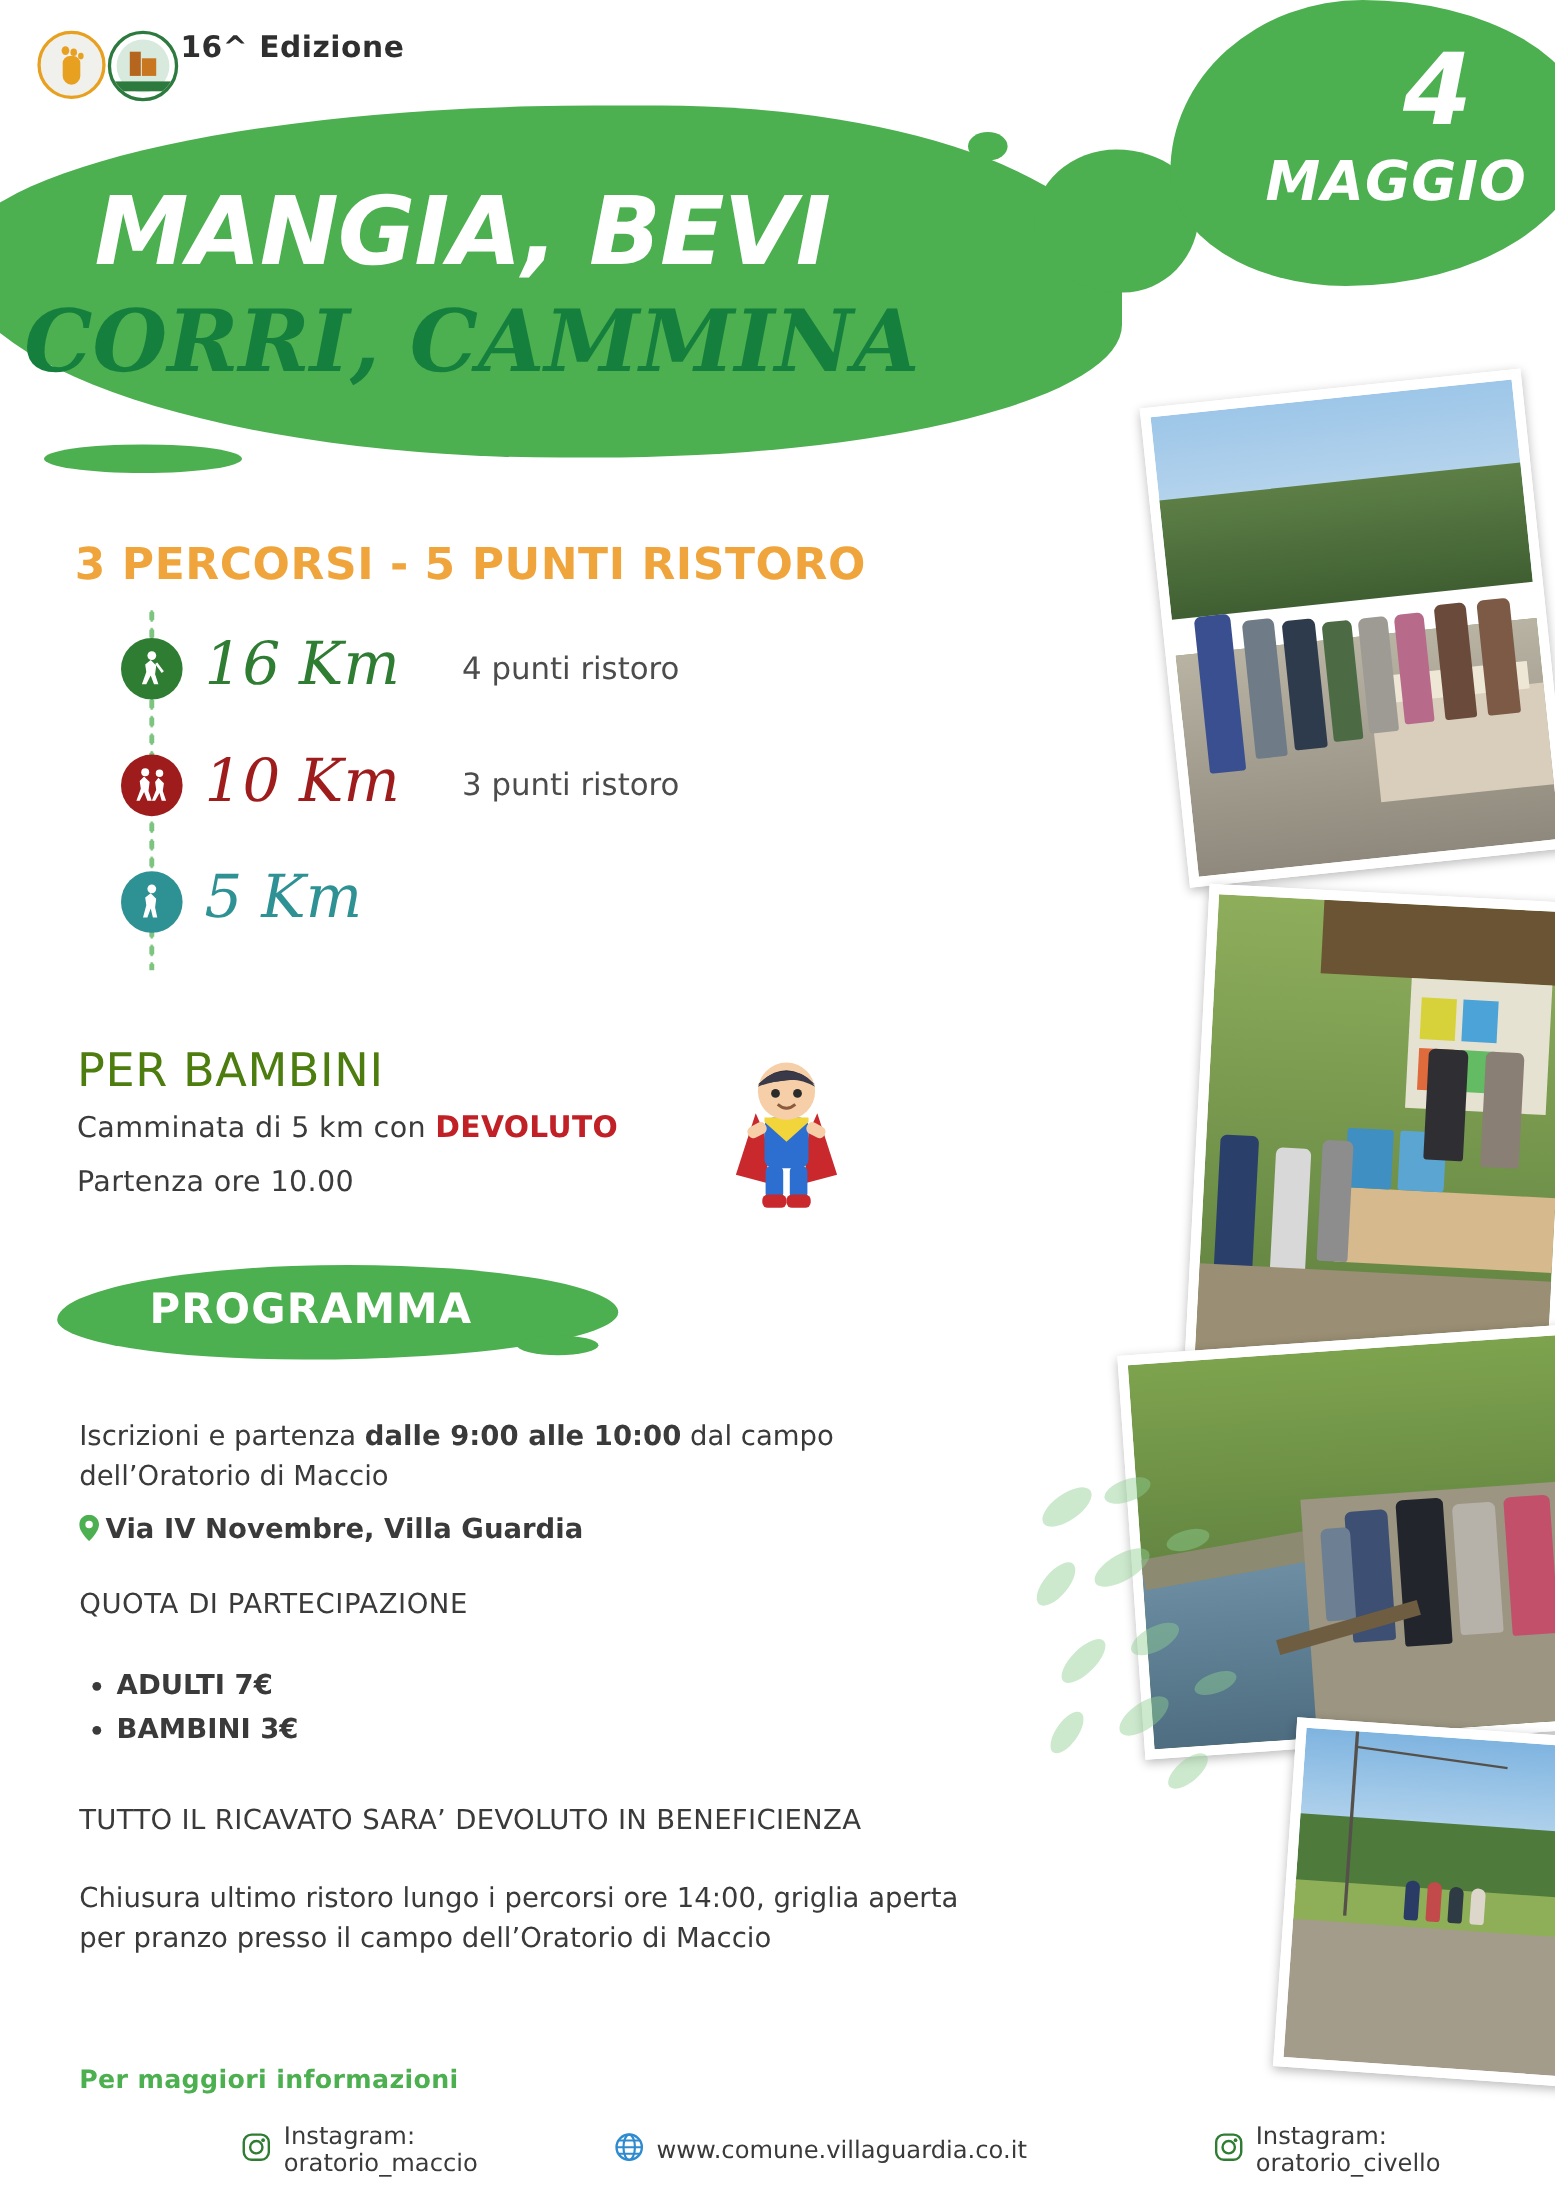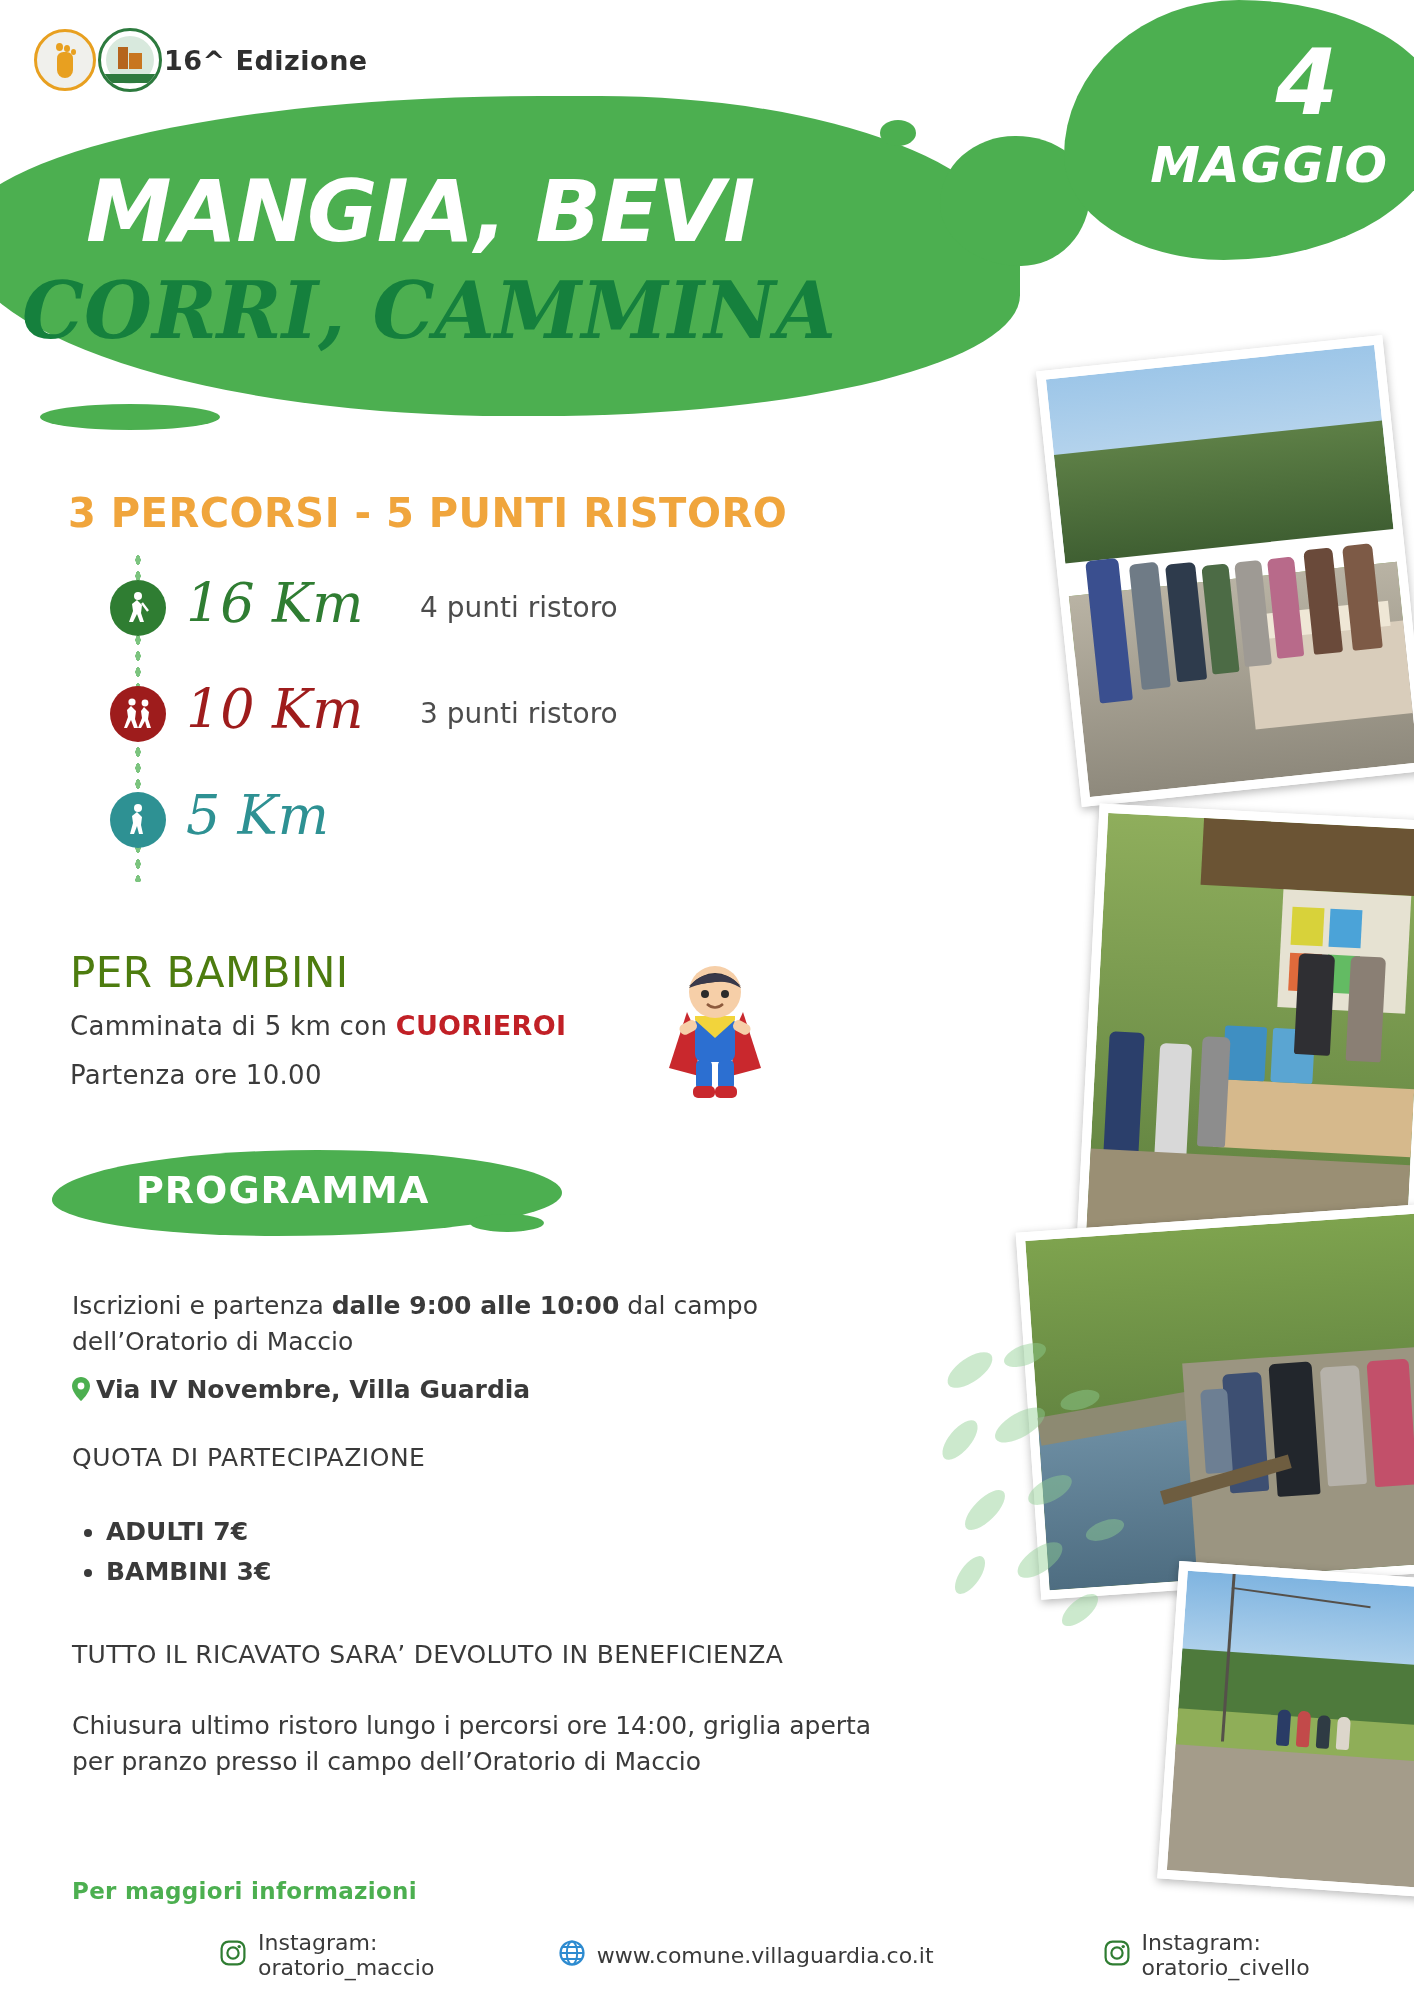--- a/index.html
+++ b/index.html
@@ -15,21 +15,20 @@
     font-family: "DejaVu Sans", sans-serif;
     color: #2b2b2b;
   }
 
   
   .header-row {
     position: absolute;
     top: 28px;
     left: 34px;
     display: flex;
-    align-items: center;
     gap: 2px;
     z-index: 30;
   }
   .logo-foot {
     width: 56px; height: 56px;
     border-radius: 50%;
     background: #f0f0ec;
     border: 3px solid #e8a020;
     position: relative;
   }
@@ -455,21 +454,21 @@
         <circle cx="14" cy="5" r="4" fill="#fff"></circle>
         <path d="M13 9 L18 14 L17 22 L19 31 L15 31 L13 23 L10 31 L6 31 L9 20 L8 13 Z" fill="#fff"></path>
       </svg>
     </div>
     <div class="route-km" style="color:#2e9193;">5 Km</div>
   </div>
 </div>
 
 <div class="bambini-title">PER BAMBINI</div>
 <div class="bambini-l1">
-  <span>Camminata di 5 km con </span><b>CUORIEROI</b>
+  <span>Camminata di 5 km con </span><b>DEVOLUTO</b>
 </div>
 <div class="bambini-l2">Partenza ore 10.00</div>
 
 <div class="mascot">
   <svg width="120" height="150" viewBox="0 0 120 150" aria-hidden="true">
     <path d="M32 52 L14 108 L44 116 L40 70 Z" fill="#c9282d"></path>
     <path d="M88 52 L106 108 L76 116 L80 70 Z" fill="#c9282d"></path>
     <rect x="40" y="56" width="40" height="46" rx="8" fill="#2c6fd1"></rect>
     <path d="M40 60 L60 78 L80 60 L80 56 L40 56 Z" fill="#f2d43b"></path>
     <circle cx="60" cy="32" r="26" fill="#f6cfa8"></circle>

